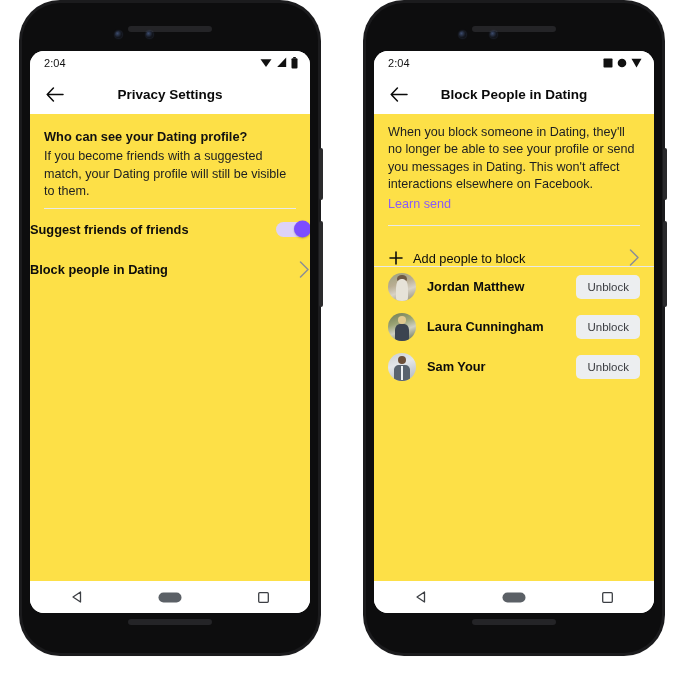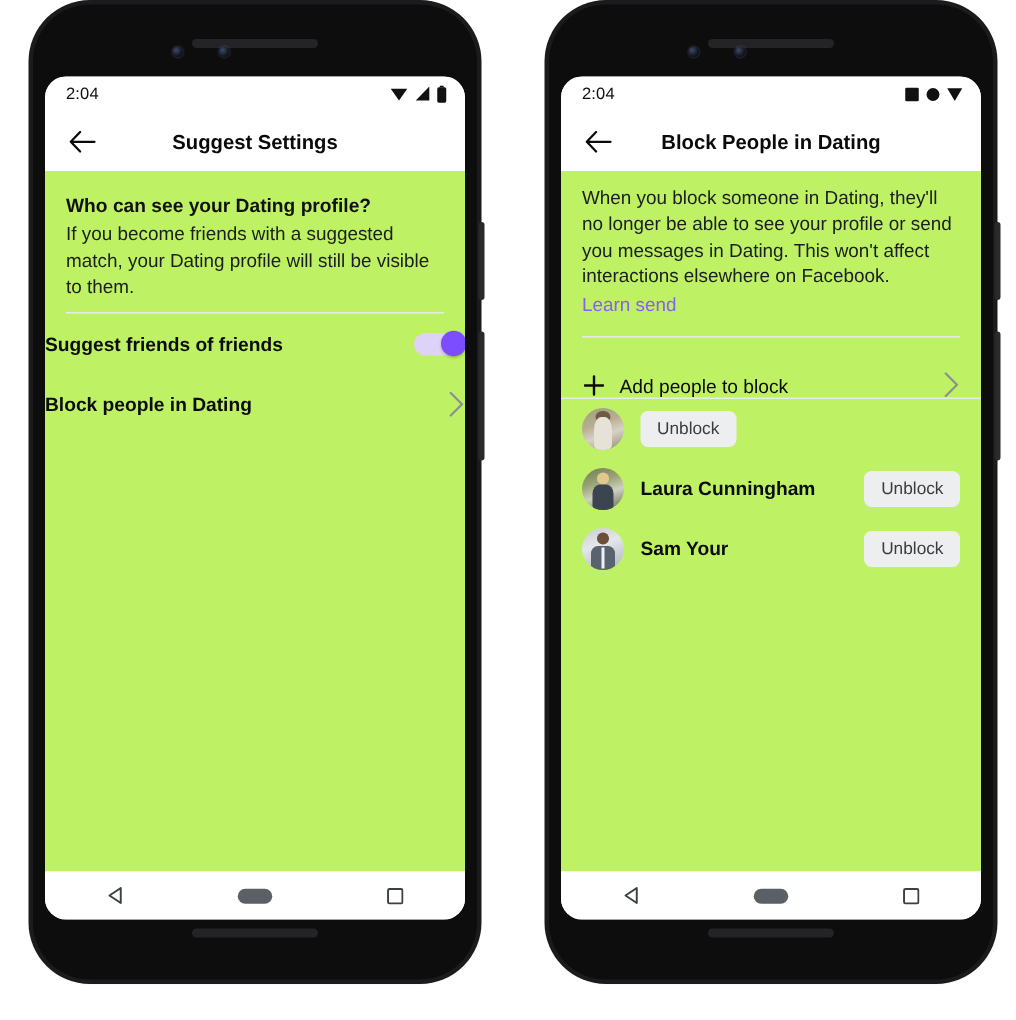--- a/index.html
+++ b/index.html
@@ -63,21 +63,21 @@
     display:flex;align-items:center;
     padding:0 14px;box-sizing:border-box;position:relative;
   }
   .back{width:22px;height:22px;display:flex;align-items:center;justify-content:center;cursor:pointer;}
   .apptitle{
     position:absolute;left:0;right:0;text-align:center;
     font-size:13.5px;font-weight:bold;color:#0a0a0a;pointer-events:none;
   }
 
   
-  .content{flex:1 1 auto;overflow:hidden;background:#bef264;}
+  .content{flex:1 1 auto;overflow:hidden;background:#fde047;}
   .pad{padding:0 14px;}
 
   .sec-head{
     font-size:12.8px;font-weight:bold;color:#111;
     margin:14px 0 3px 0;line-height:1.35;
   }
   .para{
     font-size:12.6px;color:#1c1e21;line-height:1.38;margin:0 0 12px 0;
   }
   .para.last{margin-bottom:8px;}
@@ -173,21 +173,21 @@
             </svg>
         </span>
       </div>
 
       <div class="appbar">
         <span class="back">
           <svg width="18" height="15" viewBox="0 0 18 15">
               <path d="M7.4 1 L1.2 7.5 L7.4 14 M1.2 7.5 H17" stroke="#0a0a0a" stroke-width="1.5" fill="none" stroke-linecap="round" stroke-linejoin="round"></path>
             </svg>
         </span>
-        <span class="apptitle">Suggest Settings</span>
+        <span class="apptitle">Privacy Settings</span>
       </div>
 
       <div class="content">
         <div class="pad">
           <div class="sec-head">Who can see your Dating profile?</div>
           <p class="para last">If you become friends with a suggested match, your Dating profile will still be visible to them.</p>
         </div>
 
         <div class="divider"></div>
 
@@ -285,20 +285,21 @@
           </span>
         </div>
 
         <div class="divider full"></div>
 
         <div class="person">
           <span class="avatar av1">
               <i class="h"></i>
               <i class="b"></i>
             </span>
+          <span class="pname">Jordan Matthew</span>
           <button class="unblock">Unblock</button>
         </div>
 
         <div class="person">
           <span class="avatar av2">
               <i class="h"></i>
               <i class="b"></i>
             </span>
           <span class="pname">Laura Cunningham</span>
           <button class="unblock">Unblock</button>

